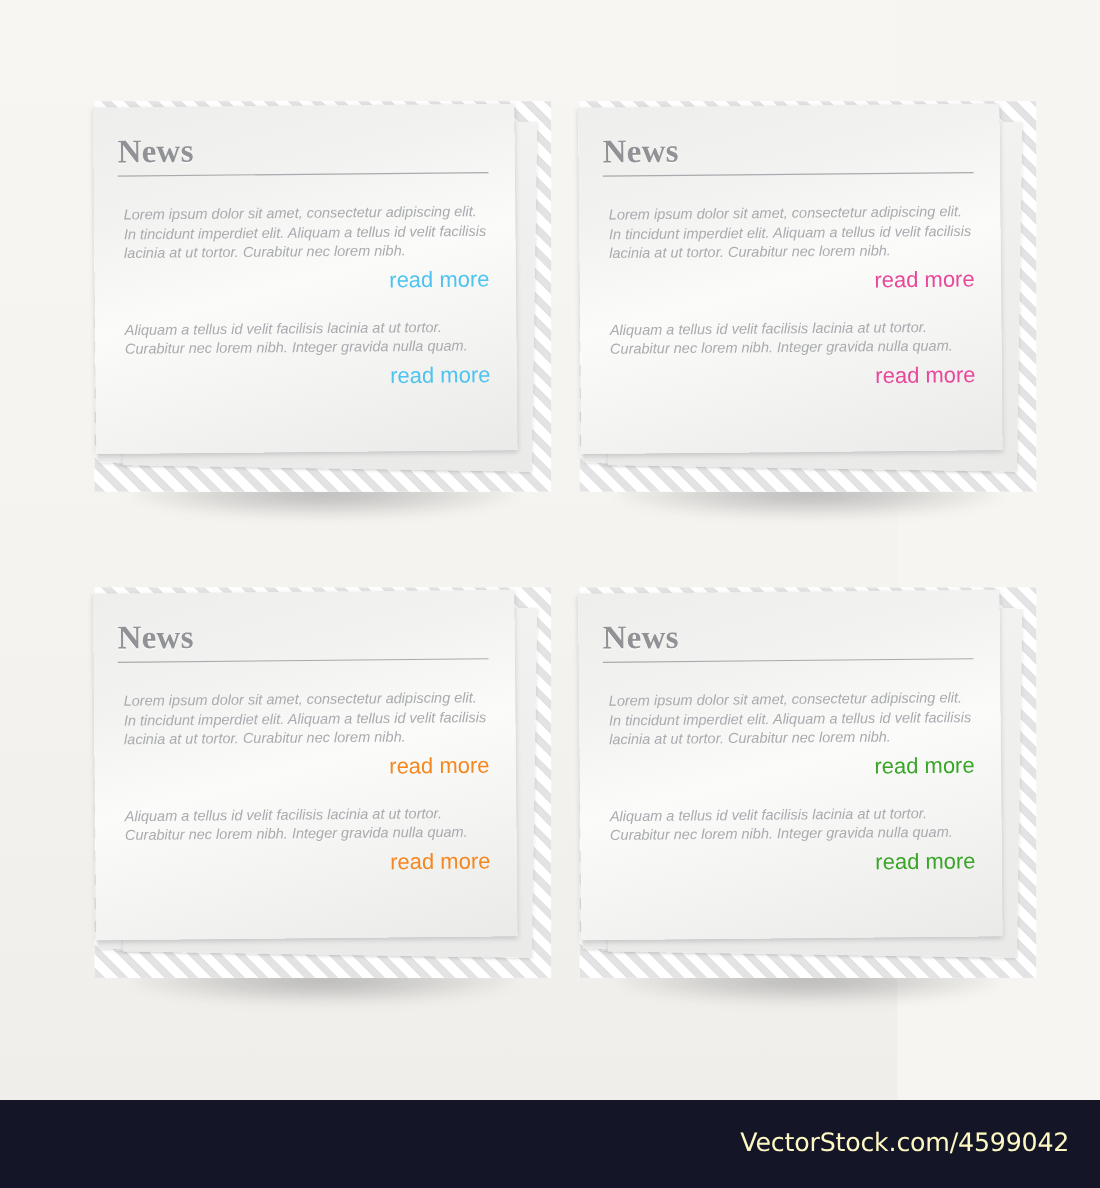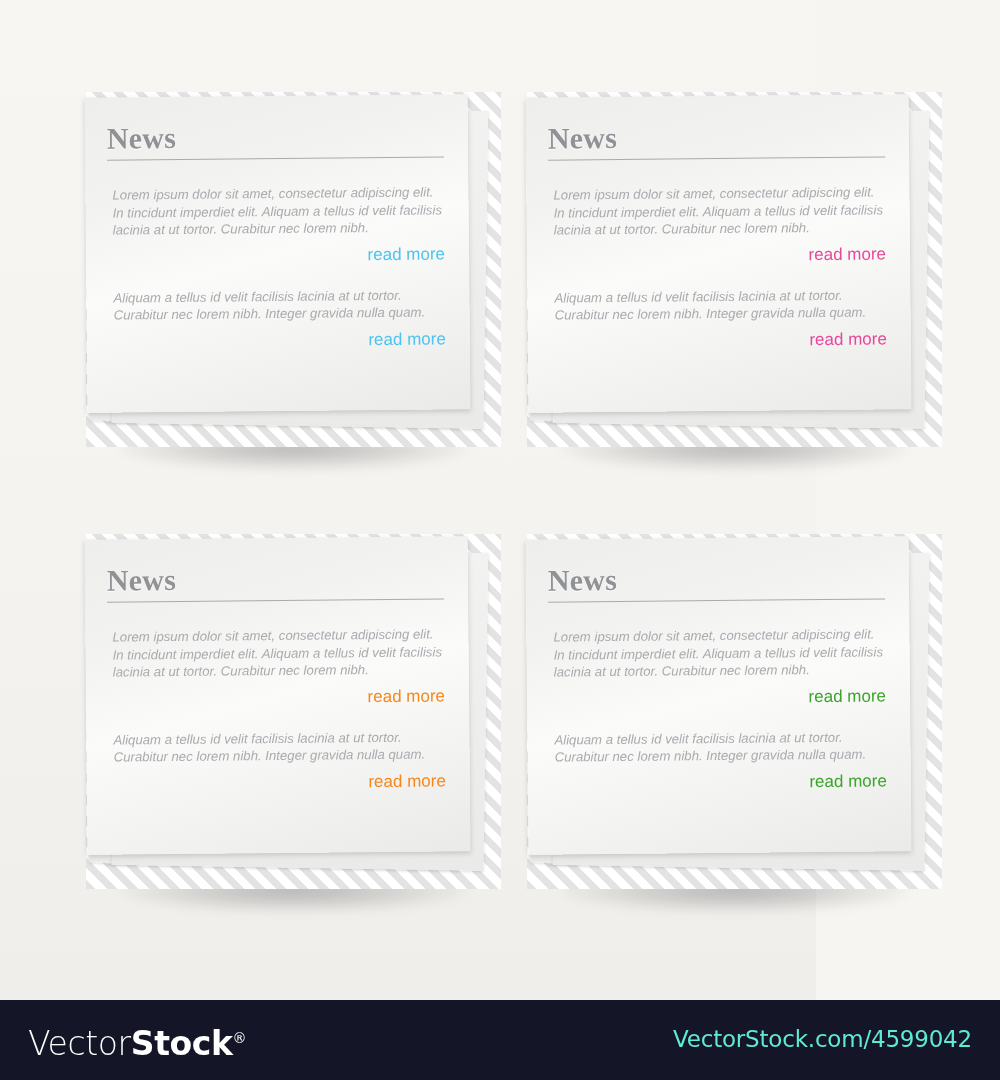--- a/index.html
+++ b/index.html
@@ -143,21 +143,21 @@
     margin: 0 0 0 5px;
     max-width: 330px;
   }
   .read-more-row {
     text-align: right;
     margin-top: 9px;
     padding-right: 2px;
   }
   .read-more {
     font-family: "Liberation Sans", sans-serif;
-    font-size: 17px;
+    font-size: 20px;
     line-height: 18px;
     cursor: pointer;
     white-space: nowrap;
   }
 
   
   #footer {
     position: absolute;
     left: 0; top: 1000px;
     width: 1000px;
@@ -182,21 +182,21 @@
     vertical-align: super;
     font-weight: 400;
   }
   #footer .url {
     position: absolute;
     right: 28px;
     top: 24px;
     font-family: "DejaVu Sans", sans-serif;
     font-size: 23px;
     line-height: 30px;
-    color: #5eead4;
+    color: #fef9c3;
     letter-spacing: -0.2px;
     white-space: nowrap;
   }
 </style>
 </head>
 <body>
 
 <div id="stage">
 
   <div class="card-block c1">
@@ -299,15 +299,14 @@
         <div class="read-more-row">
           <span class="read-more" style="color:#3aa528">read more</span>
         </div>
       </div>
     </div>
   </div>
 
 </div>
 
 <div id="footer">
-  <div class="logo"><span class="thin">Vector</span><span class="bold">Stock</span><span class="reg">®</span></div>
   <div class="url">VectorStock.com/4599042</div>
 </div>
 
 </body></html>

